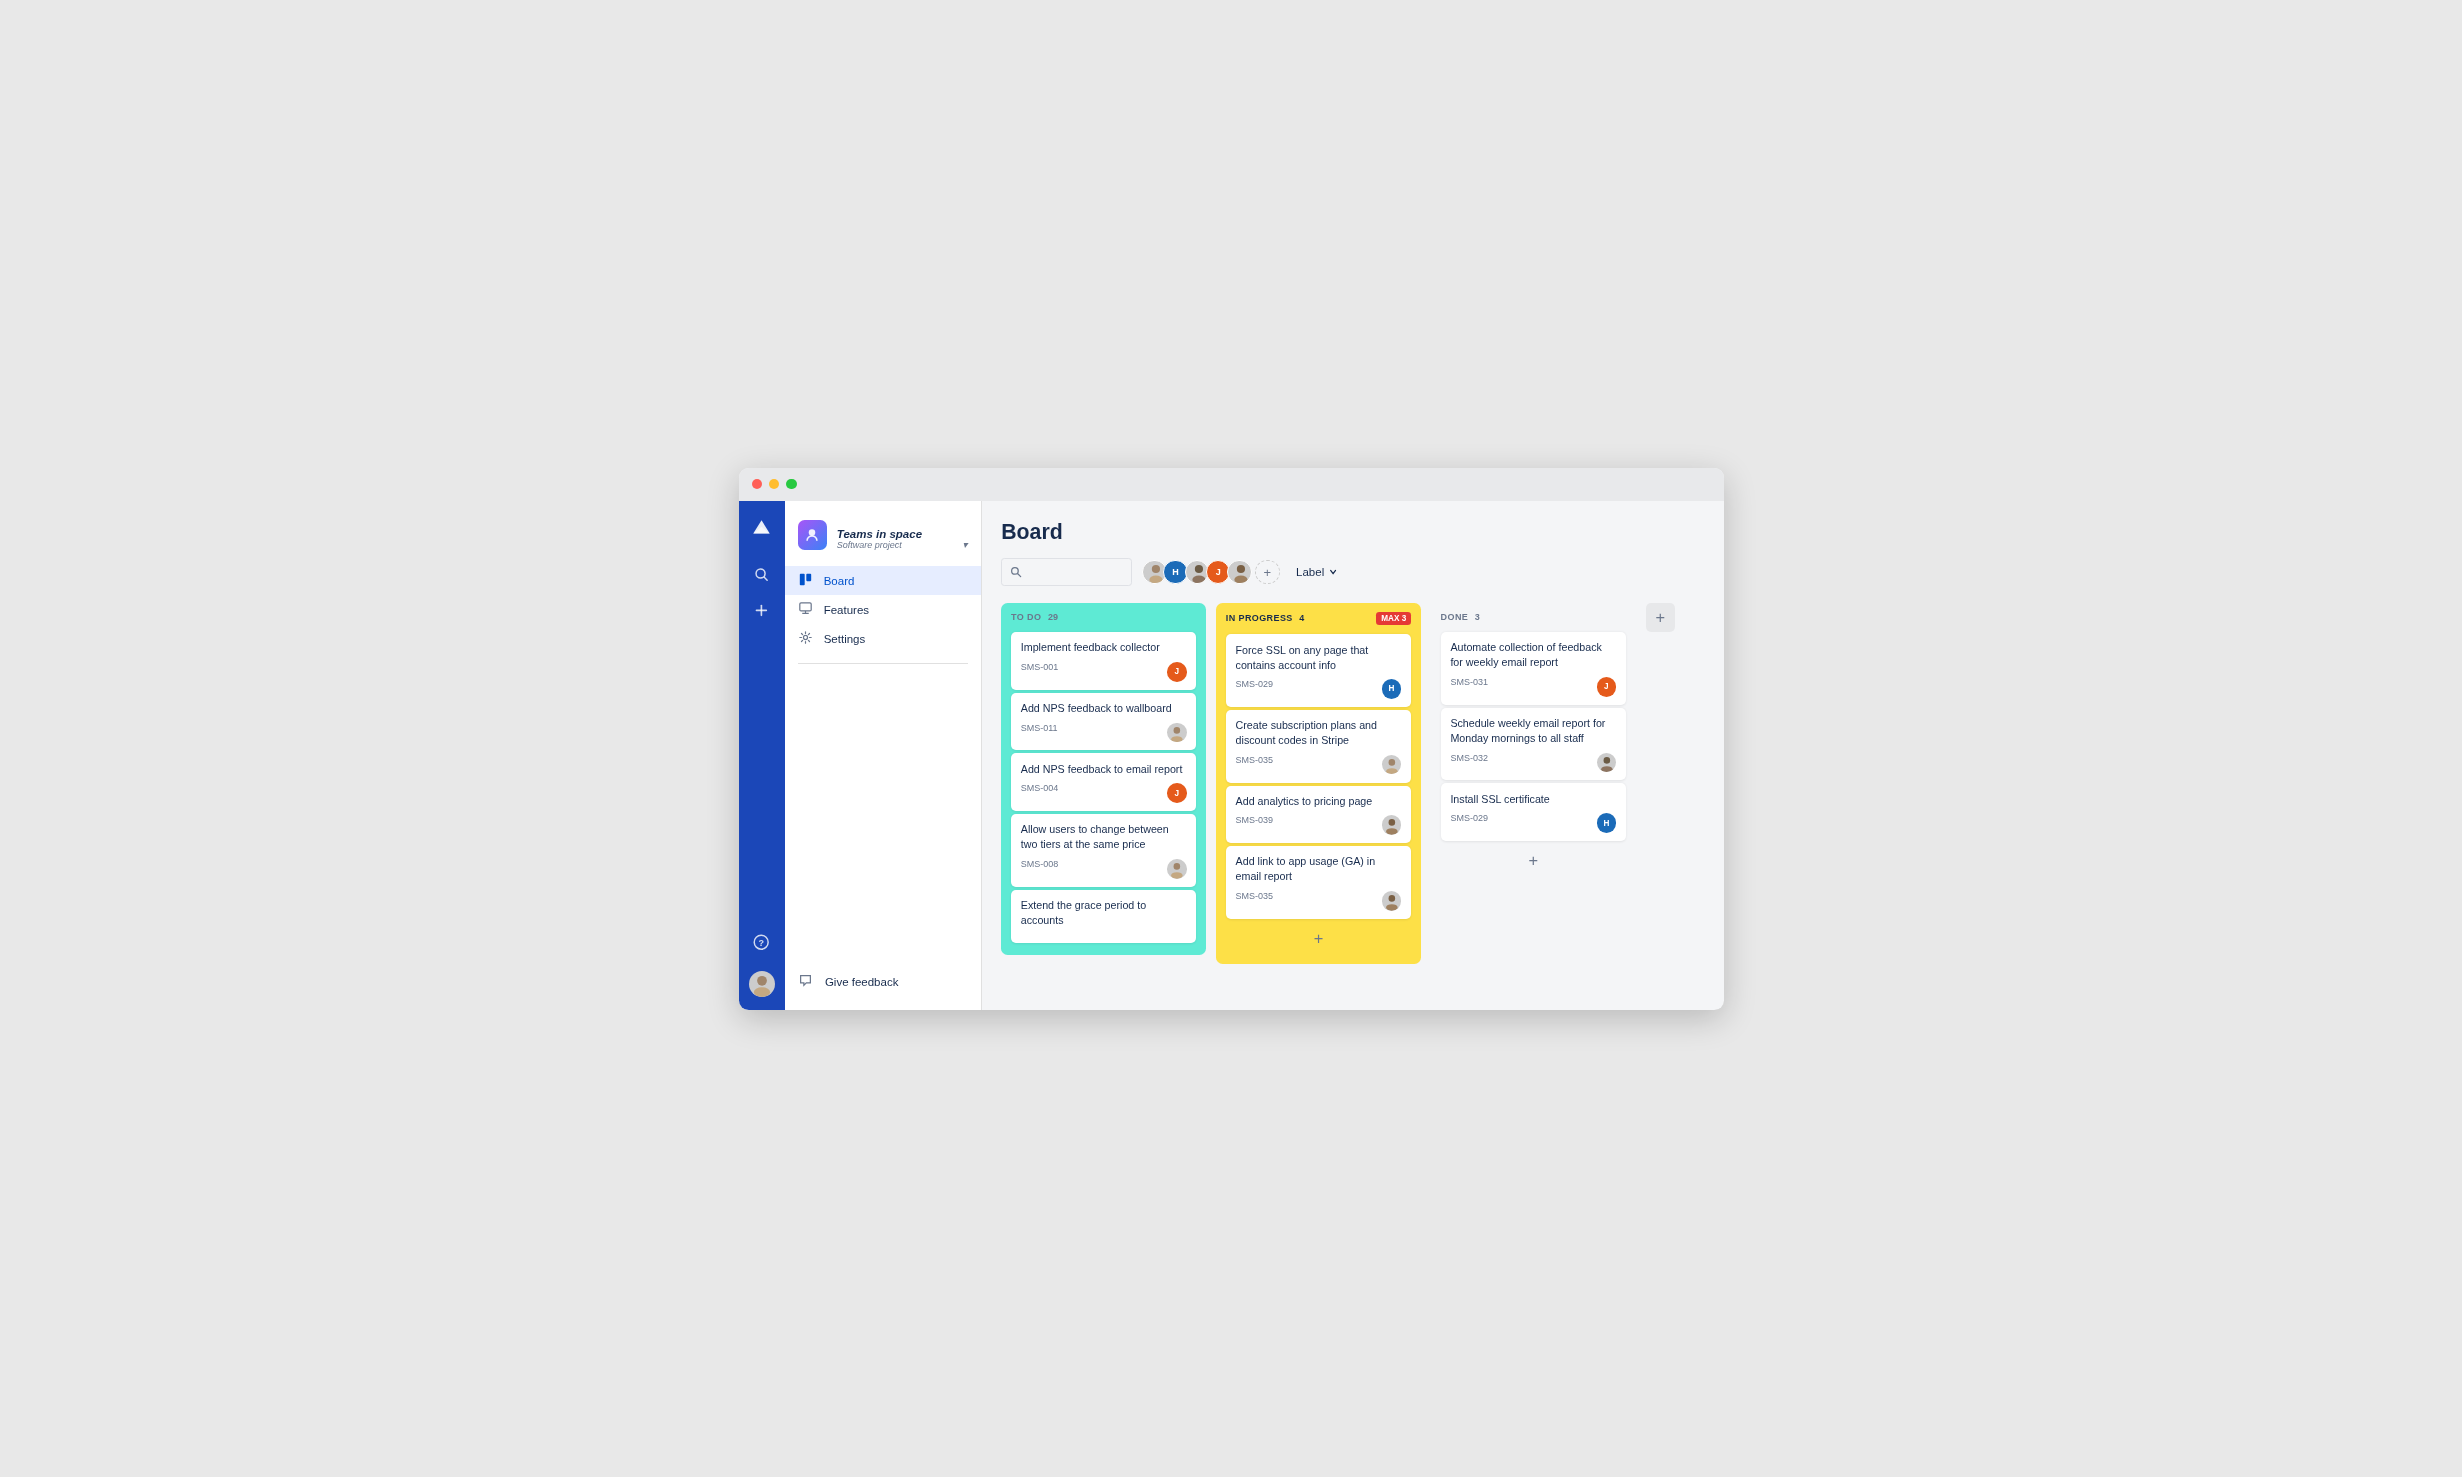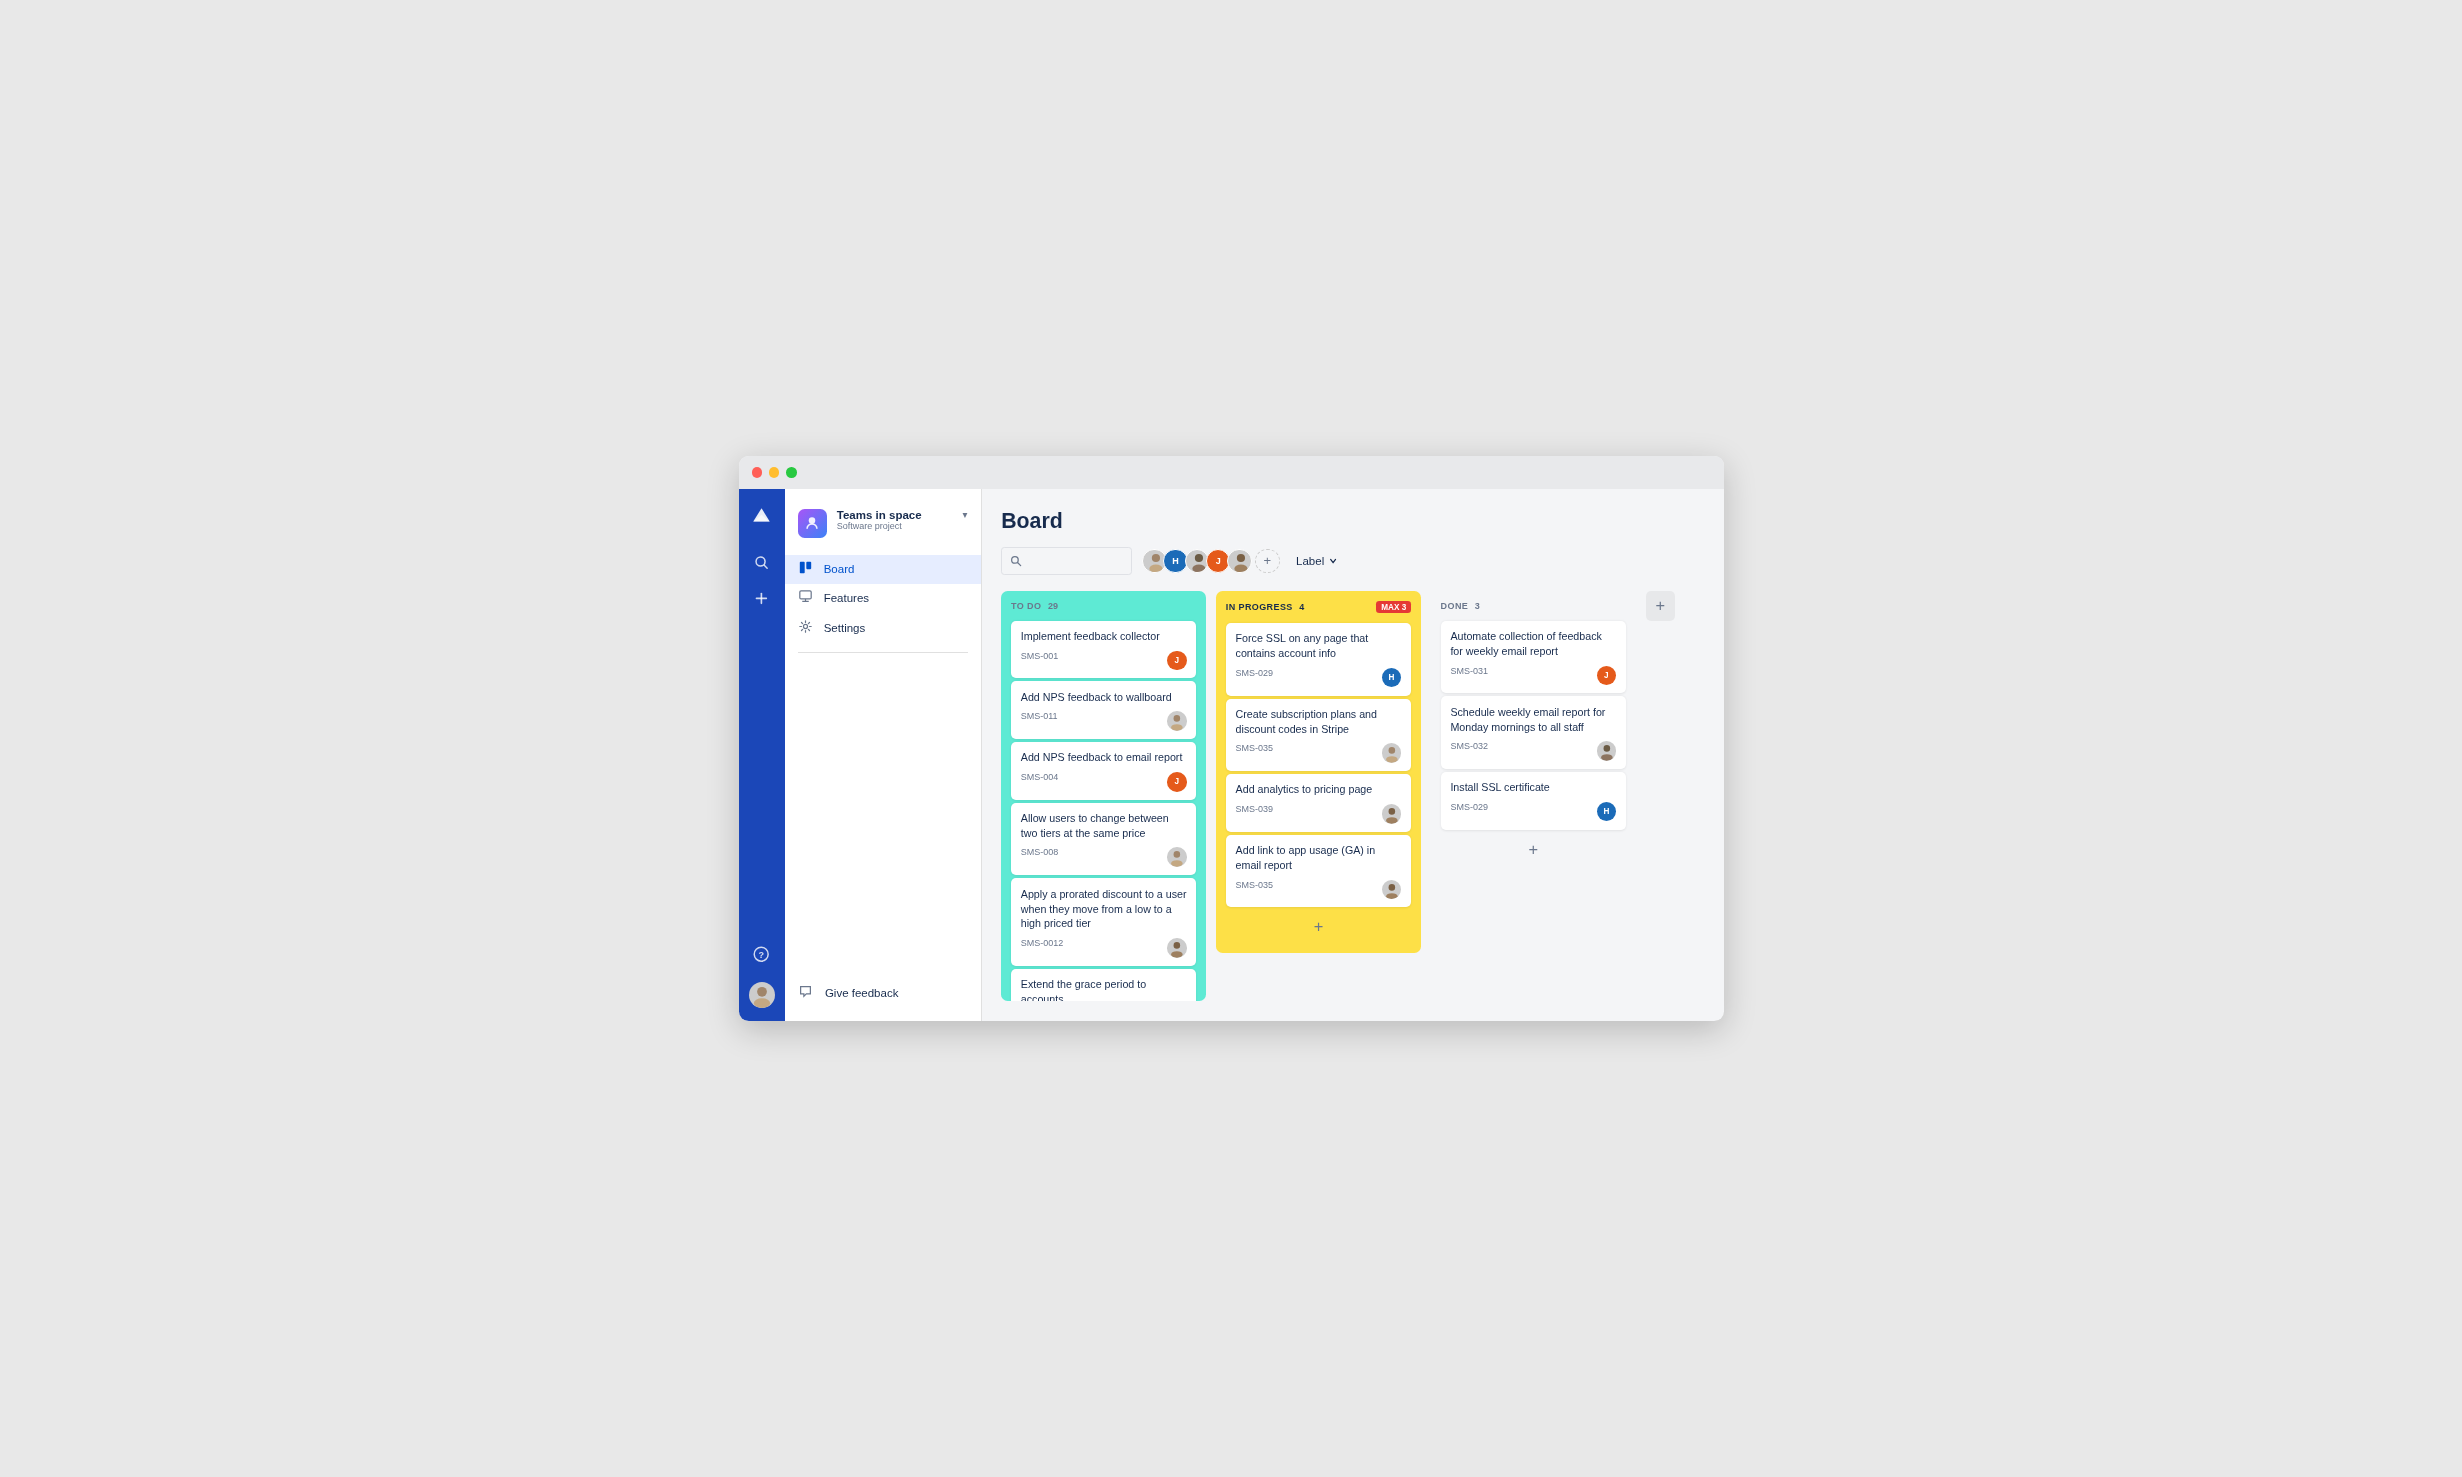--- a/index.html
+++ b/index.html
@@ -77,24 +77,25 @@
     .nav-sidebar {
       width: 197px;
       background: #fff;
       border-right: 0.8px solid #e0e0e0;
       display: flex;
       flex-direction: column;
       padding: 13px 0;
     }
     .nav-project-header {
       display: flex;
-      align-items: flex-start;
+      align-items: flex-end;
       padding: 6.6px 13px;
       gap: 9.8px;
       margin-bottom: 9.8px;
+      font-style: italic;
     }
     .nav-project-icon {
       width: 29.5px; height: 29.5px;
       border-radius: 6.6px;
       background: linear-gradient(135deg, #a855f7, #3b82f6);
       display: flex; align-items: center; justify-content: center;
       color: white;
       font-size: 13px;
       flex-shrink: 0;
     }
@@ -500,32 +501,20 @@
               <span class="card-id">SMS-008</span>
               <div class="card-avatar av-photo" style="width:19.7px;height:19.7px;border-radius:50%;overflow:hidden;background:#ccc;">
                 <svg width="19.7" height="19.7" viewBox="0 0 24 24">
                     <circle cx="12" cy="9" r="4" fill="#a0856a"></circle>
                     <ellipse cx="12" cy="20" rx="7" ry="4" fill="#c4a882"></ellipse>
                   </svg>
               </div>
             </div>
           </div>
 
-          <div class="card">
-            <div class="card-title">Apply a prorated discount to a user when they move from a low to a high priced tier</div>
-            <div class="card-footer">
-              <span class="card-id">SMS-0012</span>
-              <div class="card-avatar av-photo" style="width:19.7px;height:19.7px;border-radius:50%;overflow:hidden;background:#ccc;">
-                <svg width="19.7" height="19.7" viewBox="0 0 24 24">
-                    <circle cx="12" cy="9" r="4" fill="#7a6045"></circle>
-                    <ellipse cx="12" cy="20" rx="7" ry="4" fill="#9e8060"></ellipse>
-                  </svg>
-              </div>
-            </div>
-          </div>
 
           <div class="card">
             <div class="card-title">Extend the grace period to accounts</div>
             <div class="card-footer">
               <span class="card-id"></span>
             </div>
           </div>
         </div>
 
         <div class="board-column in-progress">

